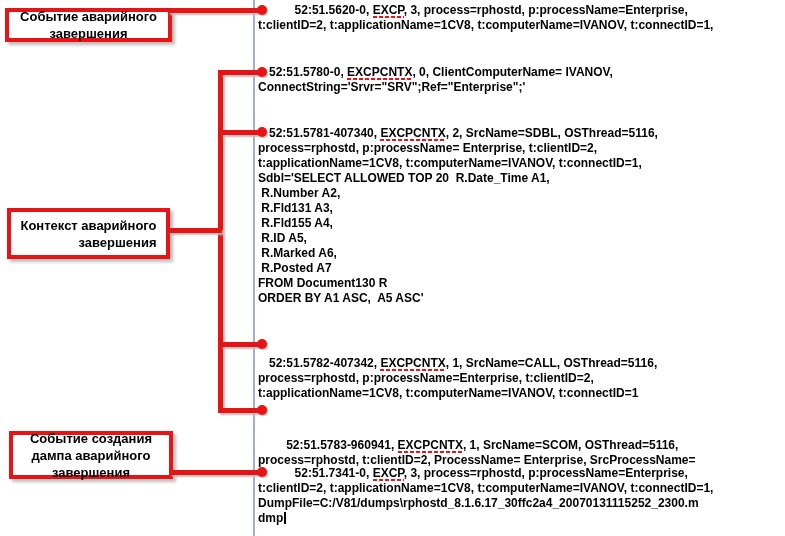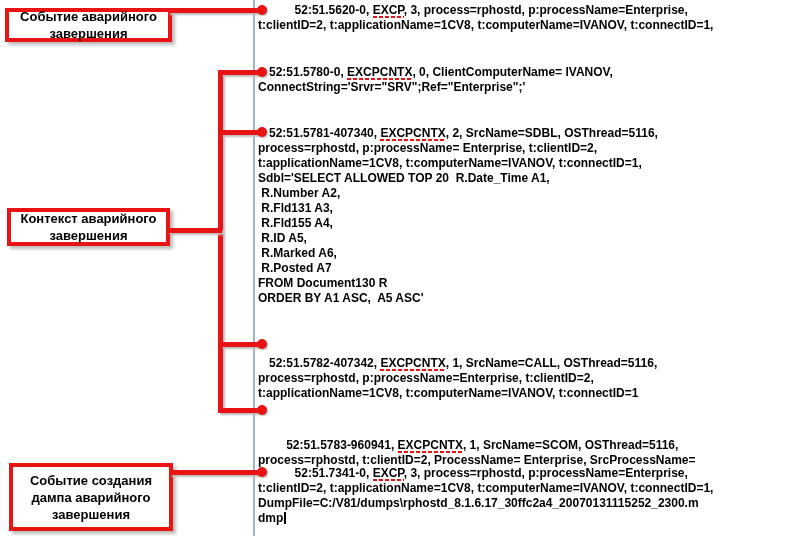--- a/index.html
+++ b/index.html
@@ -36,22 +36,22 @@
   }
   
   .callout{
     position:absolute;box-sizing:border-box;background:#ffffff;
     border:4px solid var(--accent-red);
     box-shadow:3px 3px 3px var(--shadow-gray);
     display:flex;align-items:center;justify-content:center;text-align:center;
     font-size:13px;font-weight:700;line-height:17px;color:#000;white-space:pre-line;
   }
   #callout-1{left:5px;top:8px;width:167px;height:34px;}
-  #callout-2{left:7px;top:208px;width:163px;height:38px;}
-  #callout-3{left:9px;top:463px;width:164px;height:68px;}
+  #callout-2{left:7px;top:208px;width:163px;height:51px;text-align:right;}
+  #callout-3{left:9px;top:431px;width:164px;height:48px;}
   
   .hline,.vline{
     position:absolute;background:var(--accent-red);
     box-shadow:2px 2px 2px var(--shadow-gray);
   }
   .bullet{
     position:absolute;width:10px;height:10px;border-radius:50%;
     background:var(--accent-red);box-shadow:1px 1px 1px var(--shadow-gray);
   }
 </style>

